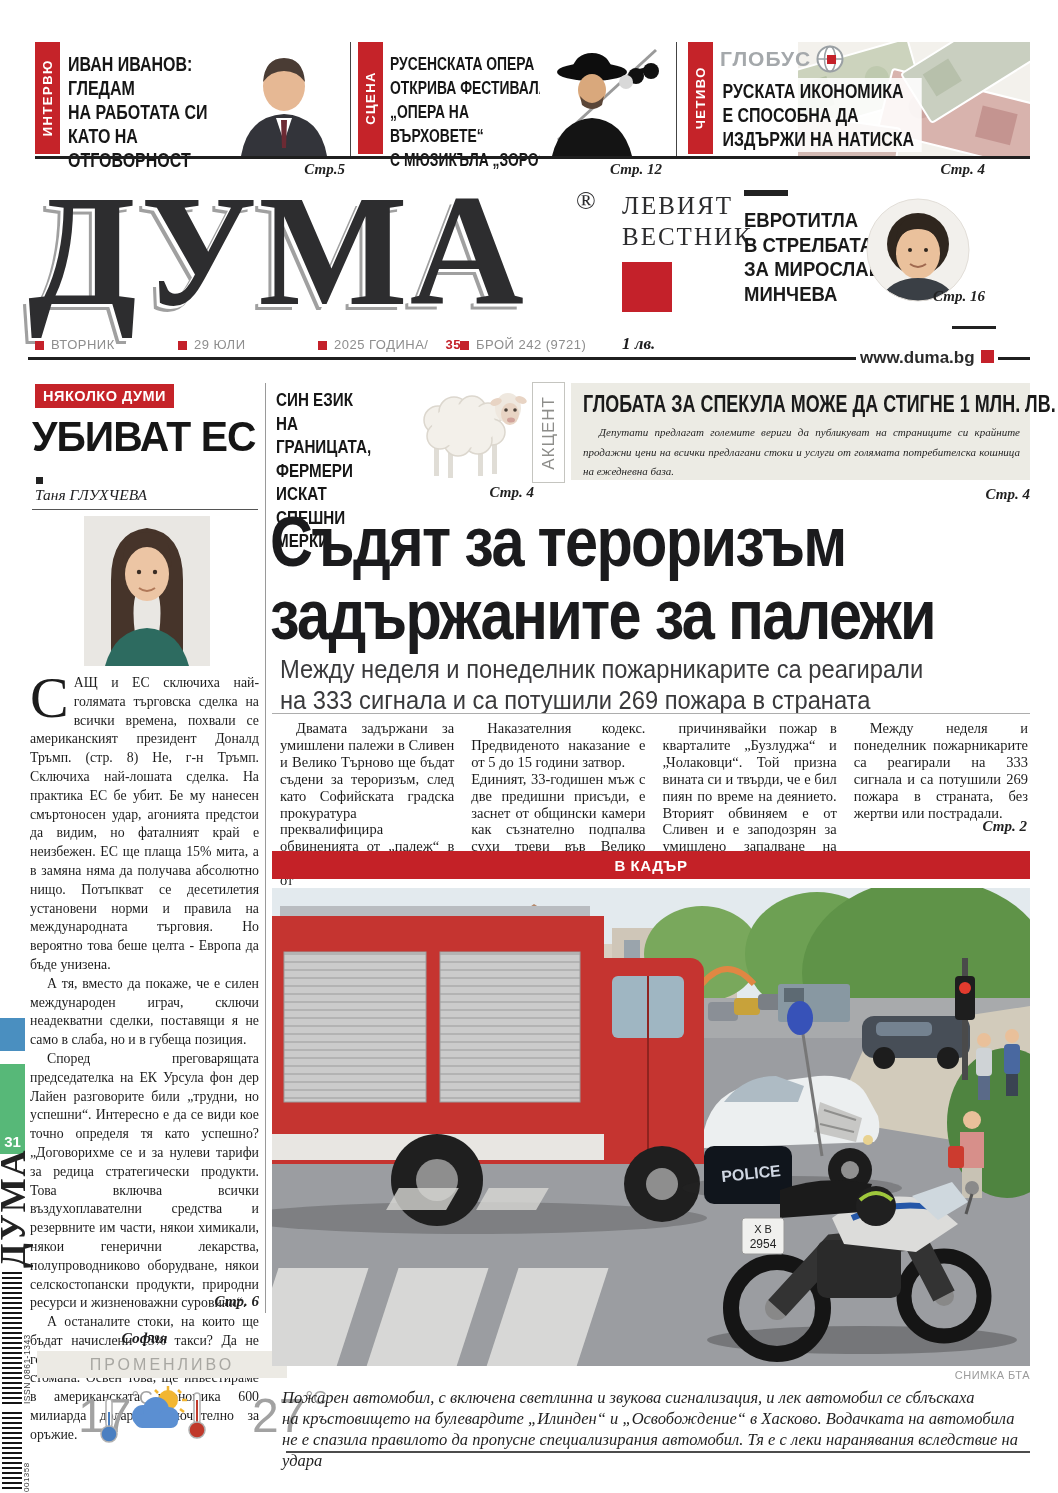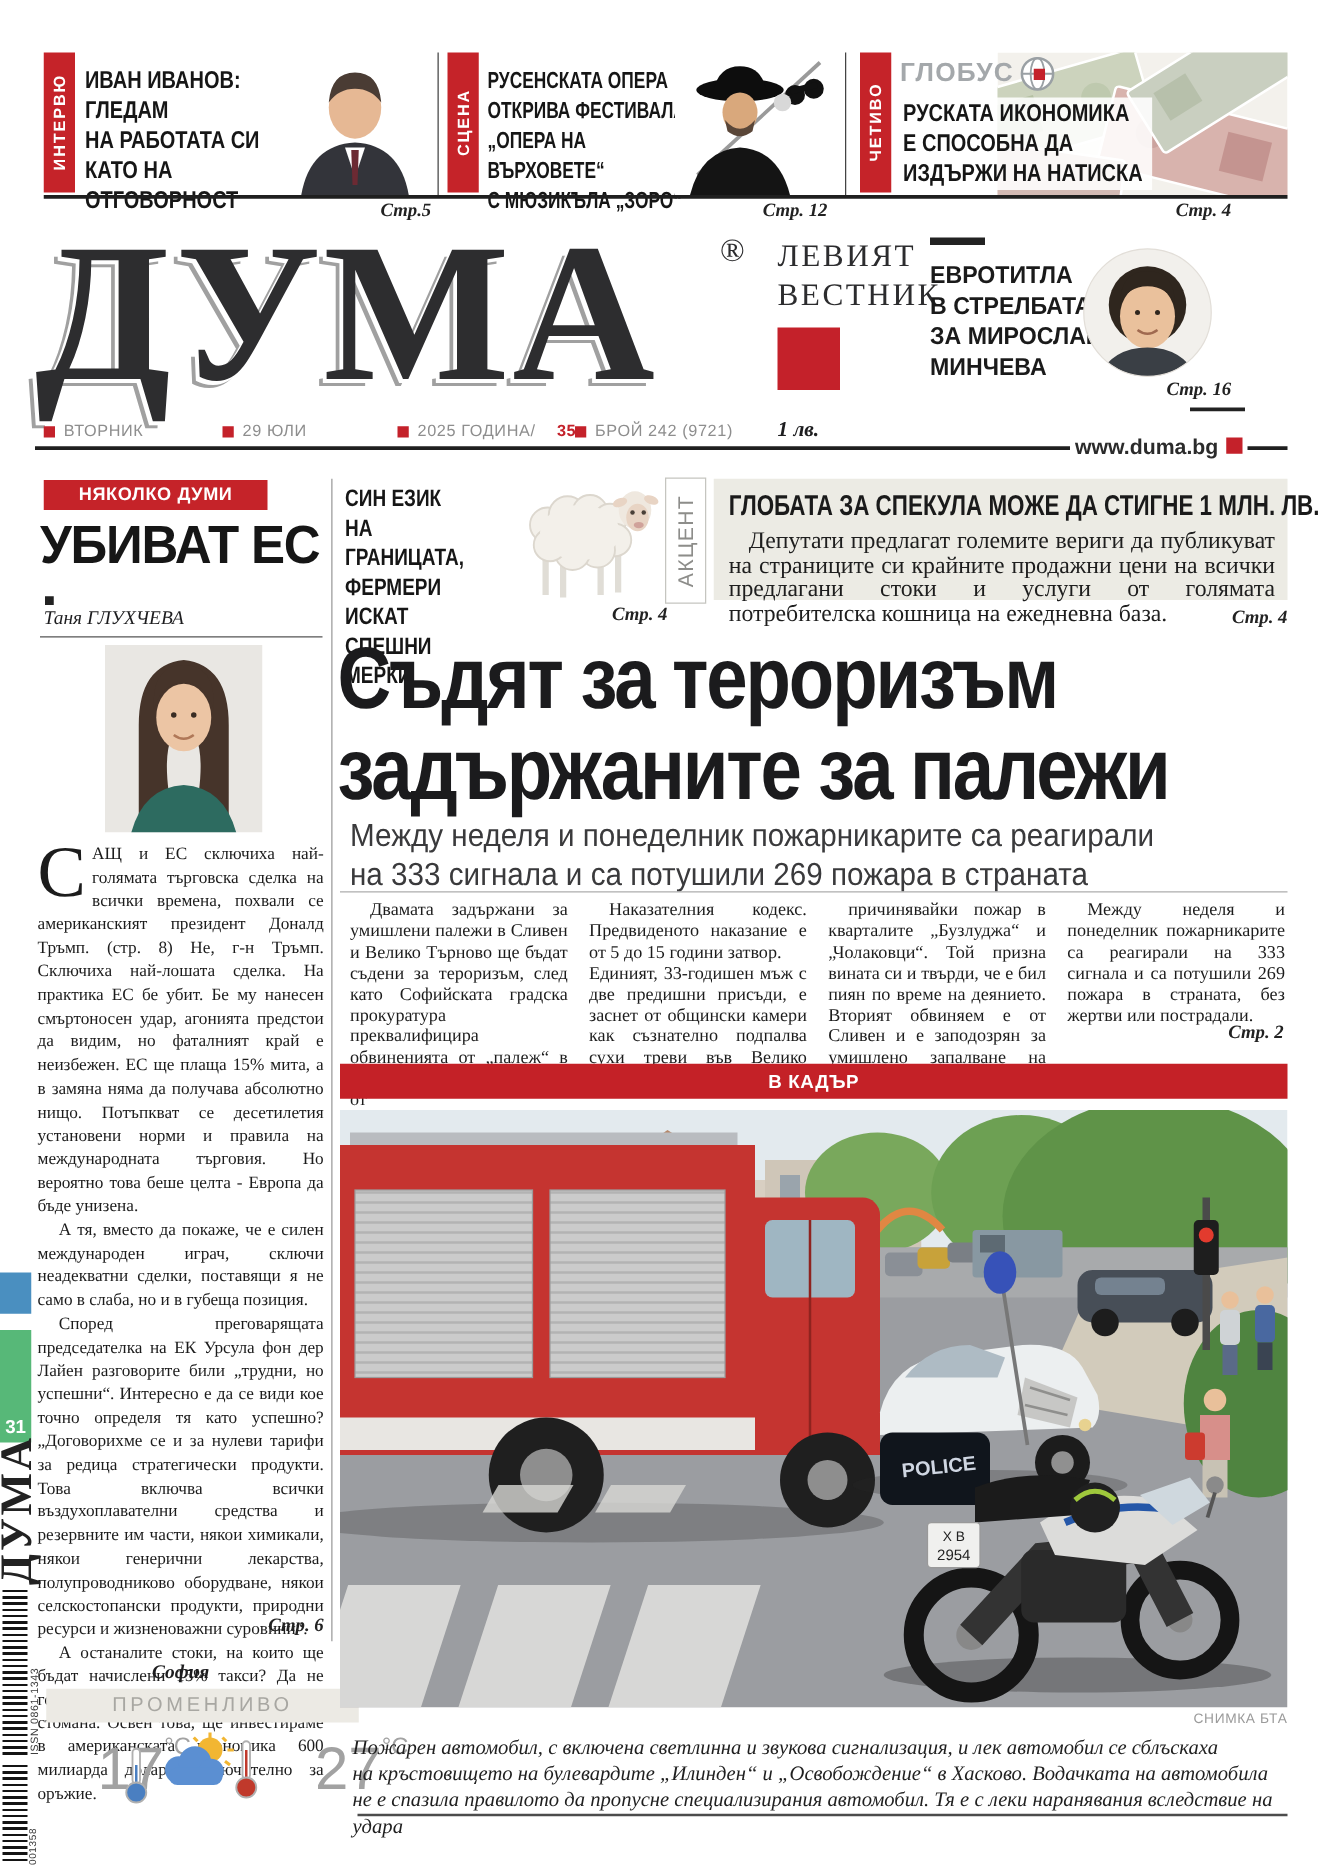--- a/index.html
+++ b/index.html
@@ -19,30 +19,30 @@
   .hairline{background:#adadad;}
   .red{color:#c4212a;}
   .logo{font-size:158px;line-height:1;font-weight:bold;color:#2d2d2f;letter-spacing:2px;
         text-shadow:-3px 3px 0 #ffffff,-6px 6px 0 #a0a0a0;}
   .tagline{font-size:25px;line-height:31px;letter-spacing:2px;color:#2c2c2e;}
   .mh-promo{font-family:"Liberation Sans",sans-serif;font-weight:bold;font-size:19.5px;
             line-height:24.5px;color:#1a1a1a;transform:scaleX(.95);transform-origin:0 0;}
   .dl-item{font-family:"Liberation Sans",sans-serif;font-size:13px;color:#8e8e8e;letter-spacing:.5px;}
   .dl-sq{display:inline-block;width:9px;height:9px;background:#c4212a;margin-right:7px;vertical-align:-1px;}
   .rubric{background:#c52329;color:#fff;font-family:"Liberation Sans",sans-serif;font-weight:bold;
-          font-size:14.5px;padding:4px 28px;display:inline-block;letter-spacing:.5px;}
+          font-size:14.5px;padding:4px 8px;display:inline-block;letter-spacing:.5px;}
   .op-title{font-family:"Liberation Sans",sans-serif;font-weight:800;font-size:43px;color:#161616;
             letter-spacing:-1px;transform:scaleX(.95);transform-origin:0 0;}
   .op-body{font-size:13.8px;line-height:18.8px;text-align:justify;color:#1c1c1c;}
   .op-body .para{margin:0;text-indent:17px;}
   .op-body .first{text-indent:0;}
   .dropcap{float:left;font-size:58px;line-height:44px;padding:2px 5px 0 0;font-weight:normal;}
   .accent-head{font-family:"Liberation Sans",sans-serif;font-weight:800;font-size:23px;color:#1a1a1a;
                white-space:nowrap;transform:scaleX(.78);transform-origin:0 0;}
-  .accent-dek{font-size:19px;line-height:19.5px;color:#1e1e1e;text-indent:16px;text-align:justify;}
+  .accent-dek{font-style:italic;font-size:11px;line-height:19.5px;color:#1e1e1e;text-indent:16px;text-align:justify;}
   .hero{font-family:"Liberation Sans",sans-serif;font-weight:bold;font-size:70px;line-height:73px;
         letter-spacing:-2px;color:#1b1b1d;transform:scaleX(.85);transform-origin:0 0;}
   .subhead{font-family:"Liberation Sans",sans-serif;font-size:25.5px;line-height:31px;color:#3a3a3c;
            transform:scaleX(.93);transform-origin:0 0;}
   .col{font-size:14.5px;line-height:16.9px;text-align:justify;text-indent:16px;color:#1c1c1c;}
   .redbar{background:#c42127;color:#fff;display:flex;align-items:center;justify-content:center;
           font-family:"Liberation Sans",sans-serif;font-weight:bold;font-size:15px;letter-spacing:.5px;}
   .caption{font-style:italic;font-size:16.5px;line-height:21px;color:#1f1f1f;}
   .credit{font-family:"Liberation Sans",sans-serif;font-size:11px;color:#9b9b9b;letter-spacing:.5px;text-align:right;}
   .cond{background:#eceae4;color:#a8a7a2;font-family:"Liberation Sans",sans-serif;font-size:16px;
@@ -159,21 +159,21 @@
       <circle cx="52" cy="46" r="31" fill="#2f261e"></circle>
       <ellipse cx="52" cy="55" rx="22" ry="26" fill="#eac19c"></ellipse>
       <path d="M30,46 q0,-27 22,-27 q22,0 22,27 q-6,-15 -22,-15 q-16,0 -22,15z" fill="#2f261e"></path>
       <path d="M44,66 q8,6 16,0" stroke="#a06a50" fill="none" stroke-width="2"></path>
       <circle cx="44" cy="52" r="2" fill="#2f261e"></circle>
         <circle cx="60" cy="52" r="2" fill="#2f261e"></circle>
       <path d="M12,104 q12,-24 40,-24 q28,0 40,24 z" fill="#3a3f45"></path>
     </g>
     <circle cx="52" cy="52" r="51" fill="none" stroke="#e2ded8" stroke-width="1"></circle>
   </svg>
-  <div class="b pref" style="left:900px;top:304px;width:85px;">Стр. 16</div>
+  <div class="b pref" style="left:900px;top:288px;width:85px;">Стр. 16</div>
   <div class="b" style="left:952px;top:326px;width:44px;height:3px;background:#222;"></div>
 
   <div class="b dl-item" style="left:35px;top:337px;"><span class="dl-sq"></span><span>ВТОРНИК</span></div>
   <div class="b dl-item" style="left:178px;top:337px;"><span class="dl-sq"></span><span>29 ЮЛИ</span></div>
   <div class="b dl-item" style="left:318px;top:337px;"><span class="dl-sq"></span><span>2025 ГОДИНА/</span><span class="red" style="font-weight:bold;margin-left:17px;">35</span></div>
   <div class="b dl-item" style="left:460px;top:337px;"><span class="dl-sq"></span><span>БРОЙ 242 (9721)</span></div>
   <div class="b" style="left:622px;top:334px;font-style:italic;font-weight:bold;font-size:17px;">1 лв.</div>
   <div class="b blackline" style="left:28px;top:357px;width:1002px;height:3px;"></div>
   <div class="b sans" style="left:856px;top:348px;font-weight:bold;font-size:17px;color:#2b2b2b;background:#fff;padding:0 4px;z-index:2;"><span>www.duma.bg</span><span style="display:inline-block;width:13px;height:13px;background:#c4212a;margin-left:6px;"></span></div>
 

